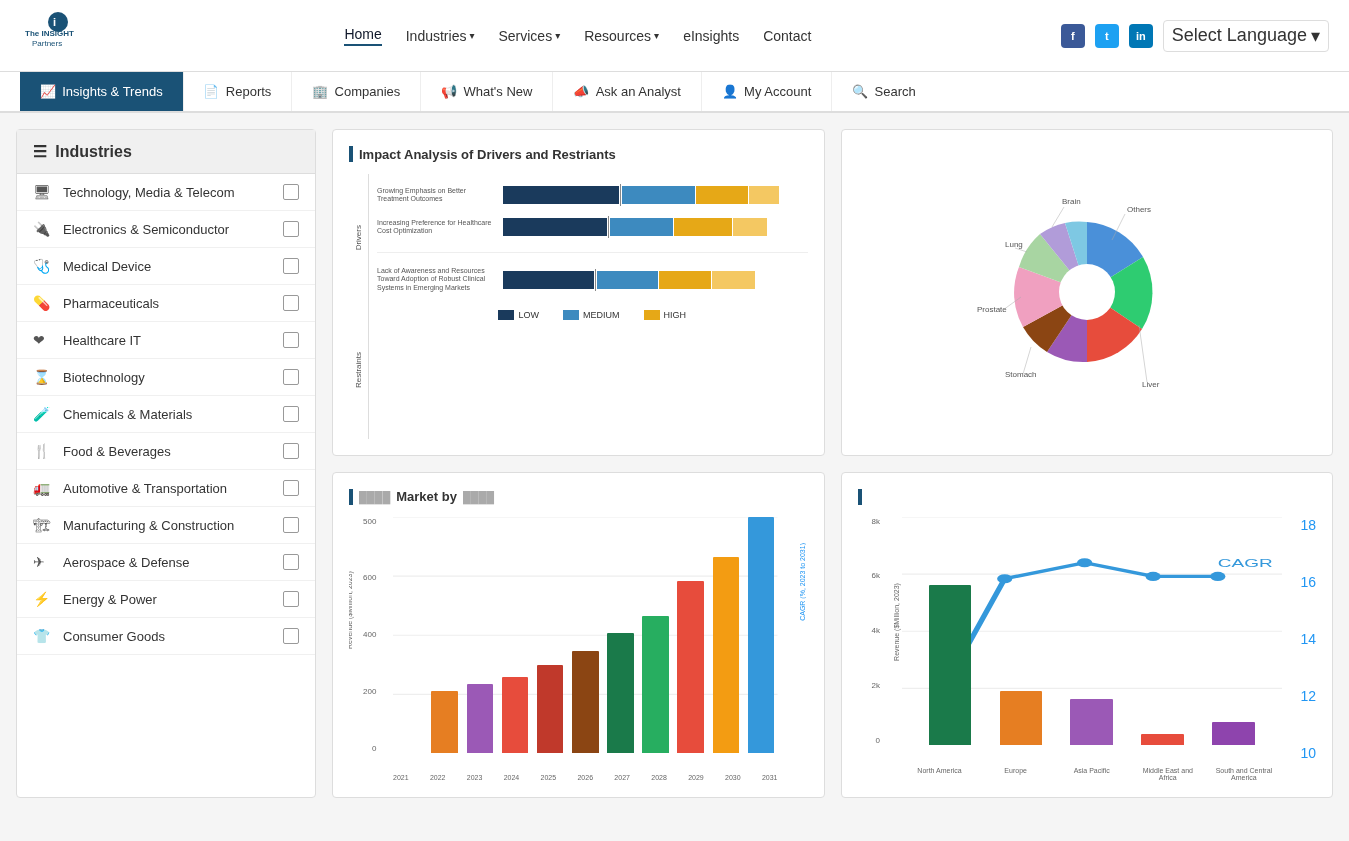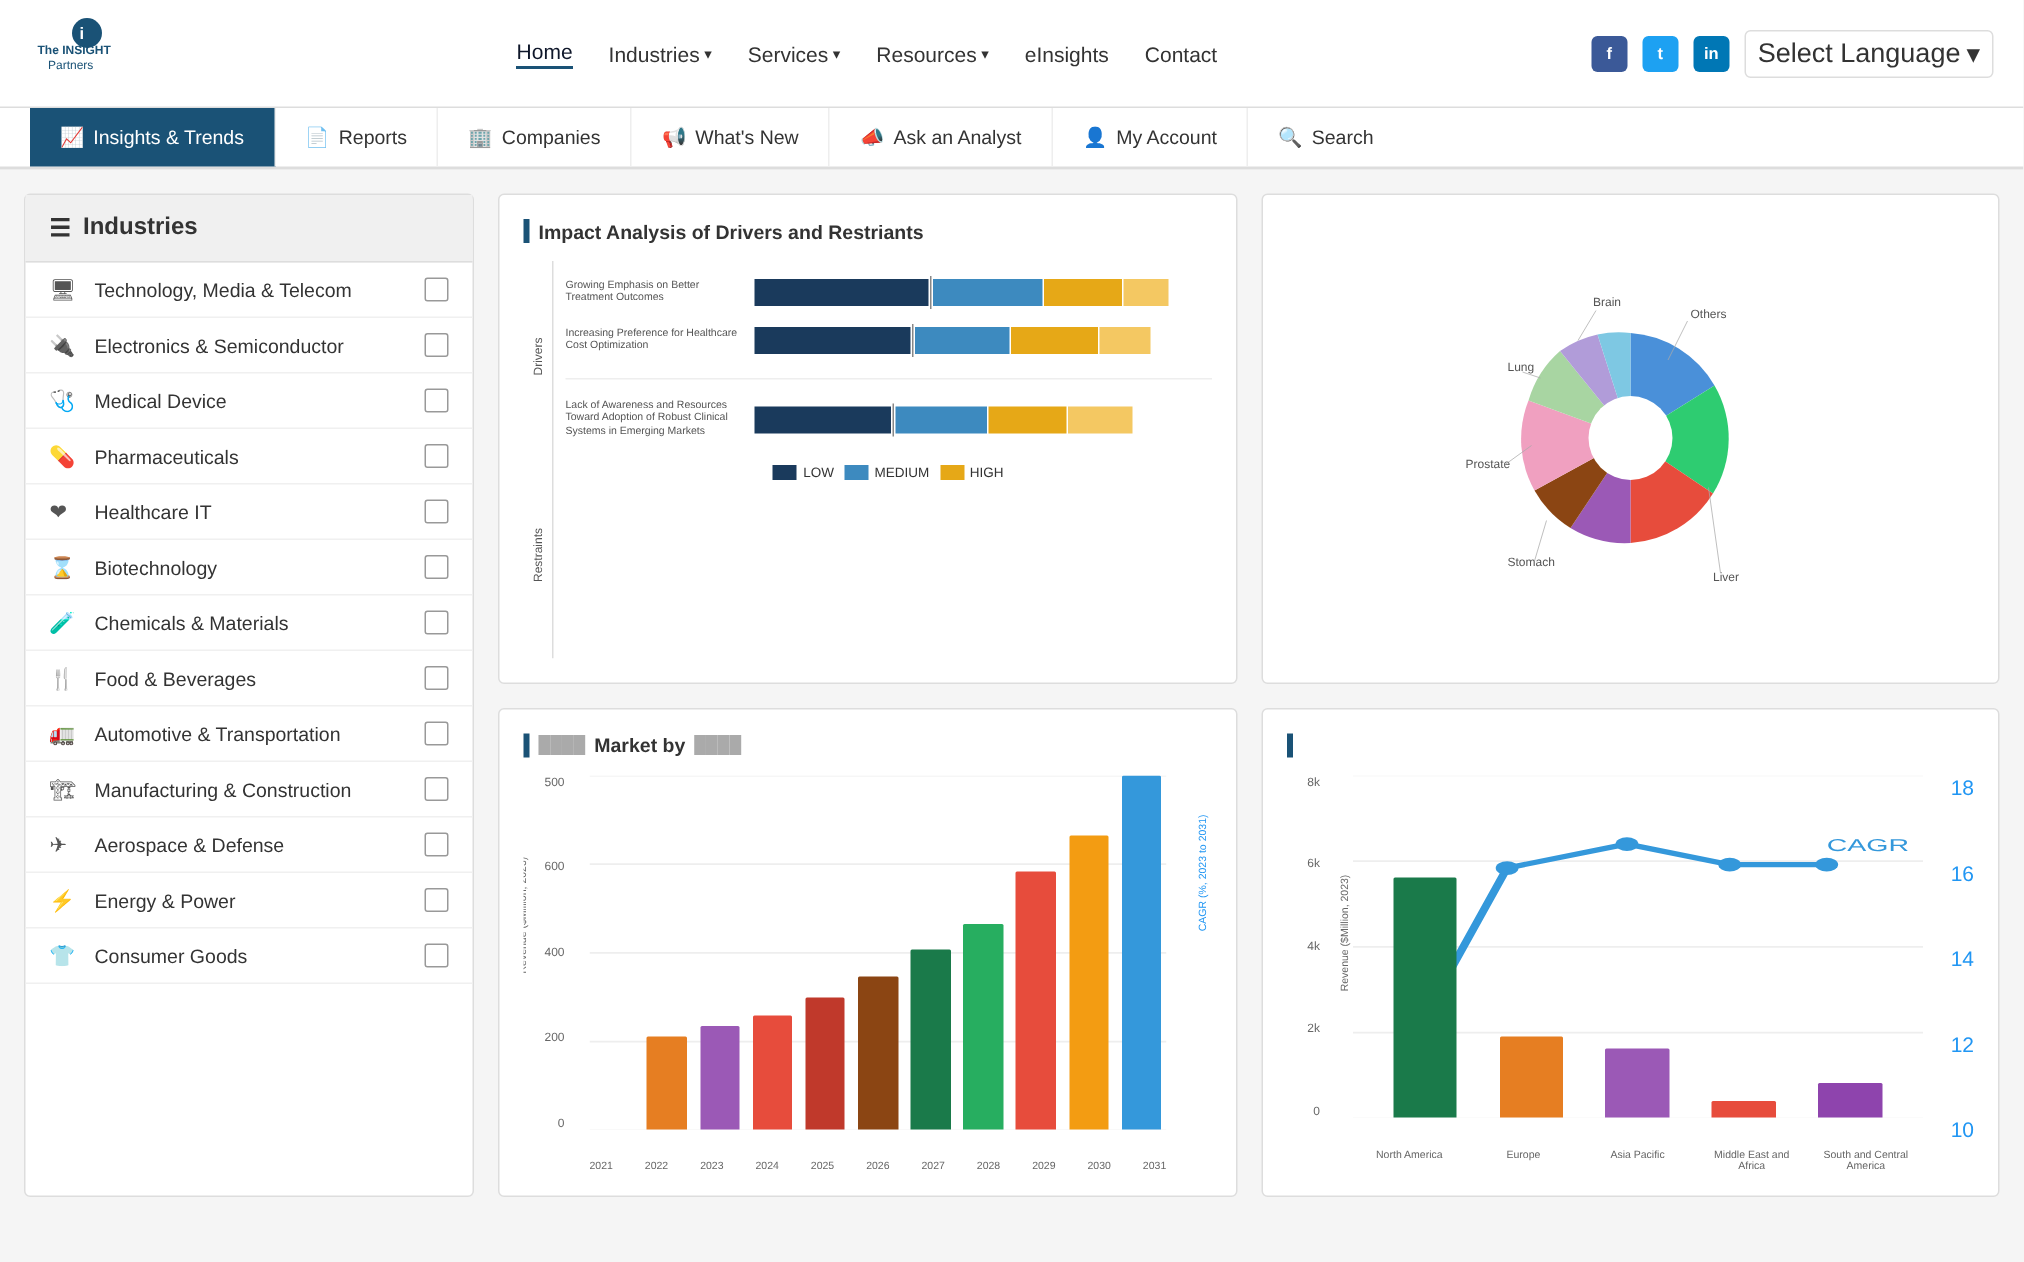--- a/index.html
+++ b/index.html
@@ -375,21 +375,21 @@
               <div style="font-size:7px; color:#555; width:120px; line-height:1.2; flex-shrink:0;">Lack of Awareness and Resources Toward Adoption of Robust Clinical Systems in Emerging Markets</div>
               <div style="flex:1; display:flex; gap:1px; align-items:center;">
                 <div style="height:18px; background:#1a3a5c; flex:0 0 30%;"></div>
                 <div style="width:1px; height:22px; background:#888;"></div>
                 <div style="height:18px; background:#3d8abf; flex:0 0 20%;"></div>
                 <div style="height:18px; background:#e6a817; flex:0 0 17%;"></div>
                 <div style="height:18px; background:#f4c862; flex:0 0 14%;"></div>
               </div>
             </div>
 
-            <div style="display:flex; justify-content:center; gap:7px; margin-top:8px;">
+            <div style="display:flex; justify-content:center; gap:24px; margin-top:8px;">
               <div style="display:flex; align-items:center; gap:4px; font-size:9px;">
                 <div style="width:16px; height:10px; background:#1a3a5c;"></div>
                 <span>LOW</span>
               </div>
               <div style="display:flex; align-items:center; gap:4px; font-size:9px;">
                 <div style="width:16px; height:10px; background:#3d8abf;"></div>
                 <span>MEDIUM</span>
               </div>
               <div style="display:flex; align-items:center; gap:4px; font-size:9px;">
                 <div style="width:16px; height:10px; background:#e6a817;"></div>

